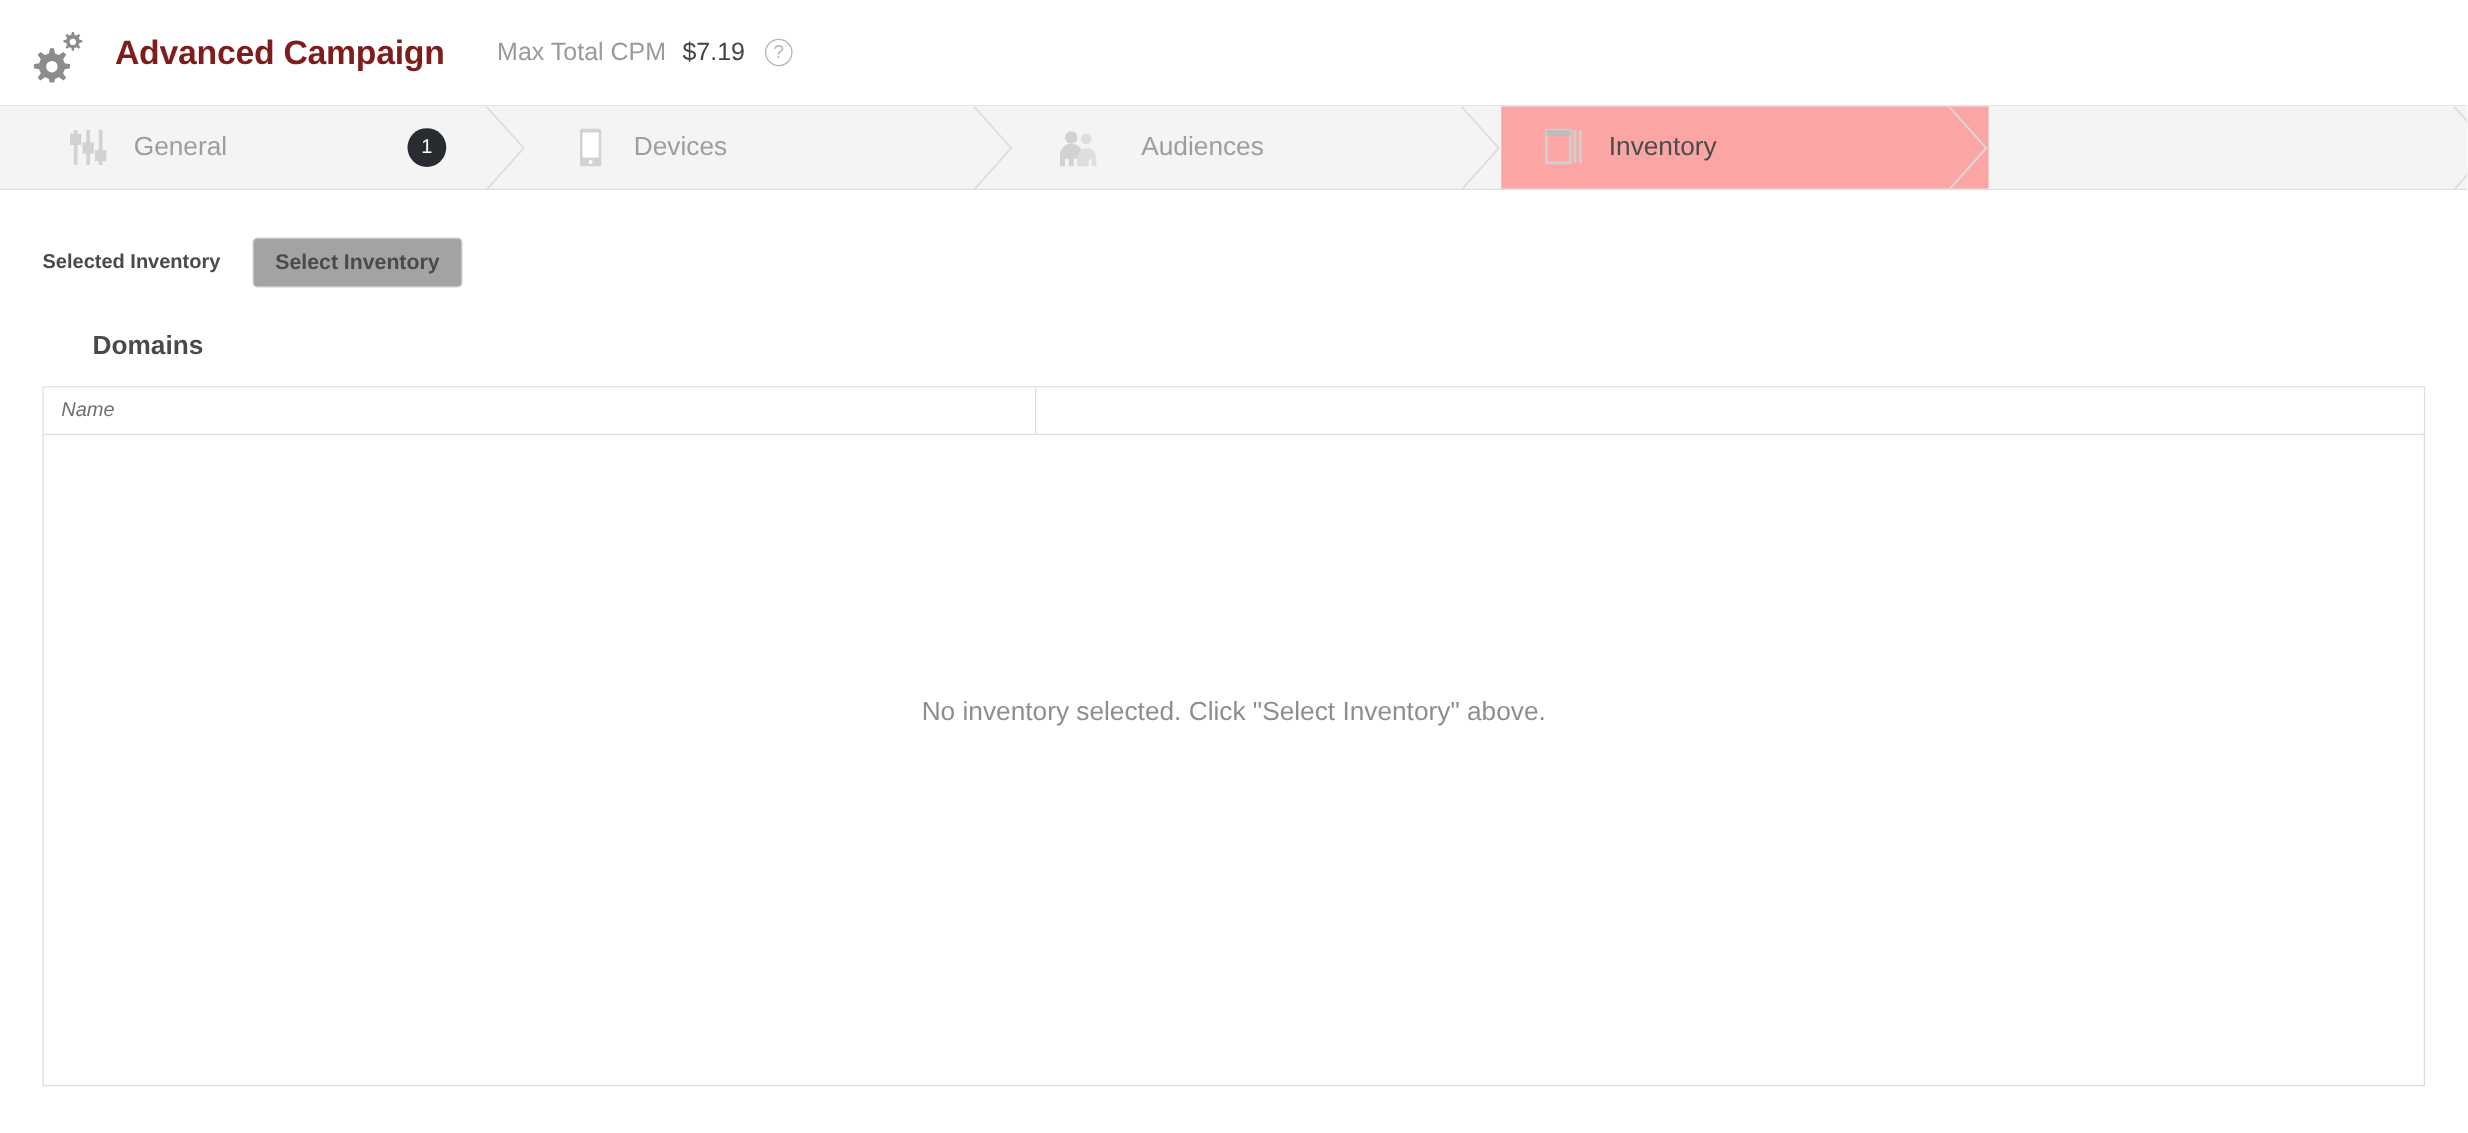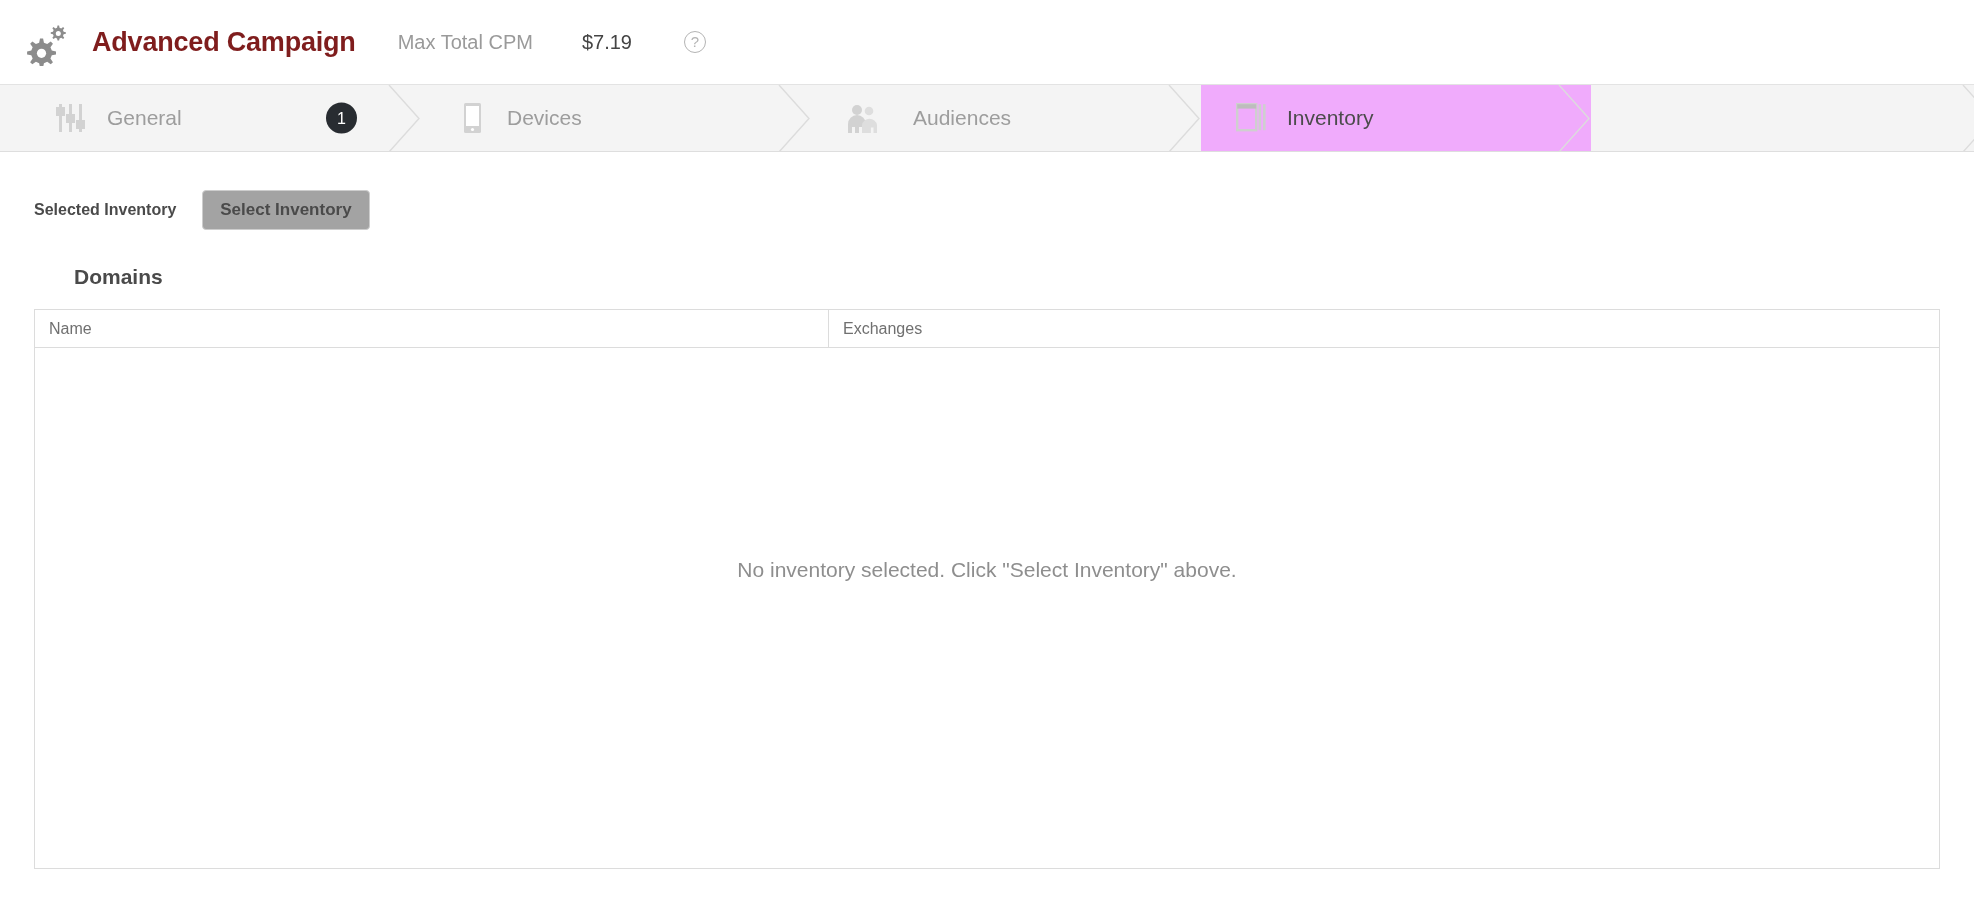--- a/index.html
+++ b/index.html
@@ -23,21 +23,21 @@
     padding-left: 24px;
   }
   .gear-logo { width: 48px; height: 48px; flex: 0 0 48px; position: relative; margin-right: 20px; }
   .app-title {
     font-size: 27px;
     font-weight: bold;
     color: #7f1d1d;
     letter-spacing: -0.2px;
     white-space: nowrap;
   }
-  .cpm-group { display: flex; align-items: center; margin-left: 42px; gap: 36px; }
+  .cpm-group { display: flex; align-items: center; margin-left: 42px; }
   .cpm-label { font-size: 20px; color: #9a9a9a; white-space: nowrap; }
   .cpm-value { font-size: 20px; color: #444444; margin-left: 13px; white-space: nowrap; }
   .help-icon {
     width: 22px; height: 22px; margin-left: 16px;
     border: 1.6px solid #b4b4b4; border-radius: 50%;
     color: #b4b4b4; font-size: 15px; line-height: 19px;
     text-align: center; font-weight: normal; cursor: pointer;
     flex: 0 0 22px;
   }
 
@@ -54,21 +54,21 @@
     position: relative;
     display: flex;
     align-items: center;
     height: 100%;
     padding-left: 34px;
     flex: 0 0 auto;
   }
   .step.step-general   { width: 400px; margin-left: 21px; }
   .step.step-devices   { width: 390px; }
   .step.step-audiences { width: 390px; gap: 16px; }
-  .step.step-inventory { width: 390px; background: #f0abfc; }
+  .step.step-inventory { width: 390px; background: #fca5a5; }
   .step.step-last      { width: 404px; background: #f4f4f4; }
 
   .step-icon { width: 34px; height: 34px; flex: 0 0 34px; margin-right: 18px; position: relative; }
   .step-label {
     font-size: 21px; color: #9d9d9d; white-space: nowrap;
   }
   .step-inventory .step-label { color: #4b4b4b; }
 
   
   .chev {
@@ -145,21 +145,21 @@
     flex: 0 0 38px;
   }
   .th {
     display: flex;
     align-items: center;
     font-size: 16px;
     color: #707070;
     padding-left: 14px;
     height: 100%;
   }
-  .th-name { width: 794px; border-right: 1px solid #dcdcdc; }
+  .th-name { width: 794px; border-right: 1px solid #dcdcdc; font-style: italic; }
   .th-exchanges { flex: 1 1 auto; }
 
   .table-body {
     flex: 1 1 auto;
     display: flex;
     align-items: center;
     justify-content: center;
     position: relative;
   }
   .empty-msg {
@@ -295,21 +295,20 @@
     <span class="section-title">Selected Inventory</span>
     <button class="select-inventory-btn">Select Inventory</button>
   </div>
 
   <div class="domains-title">Domains</div>
 
   <div class="table-wrap">
 
     <div class="table-head">
       <div class="th th-name">Name</div>
-      <div class="th th-exchanges">Exchanges</div>
     </div>
 
     <div class="table-body">
       <div class="empty-msg">No inventory selected. Click "Select Inventory" above.</div>
     </div>
 
   </div>
 
 </div>
 

